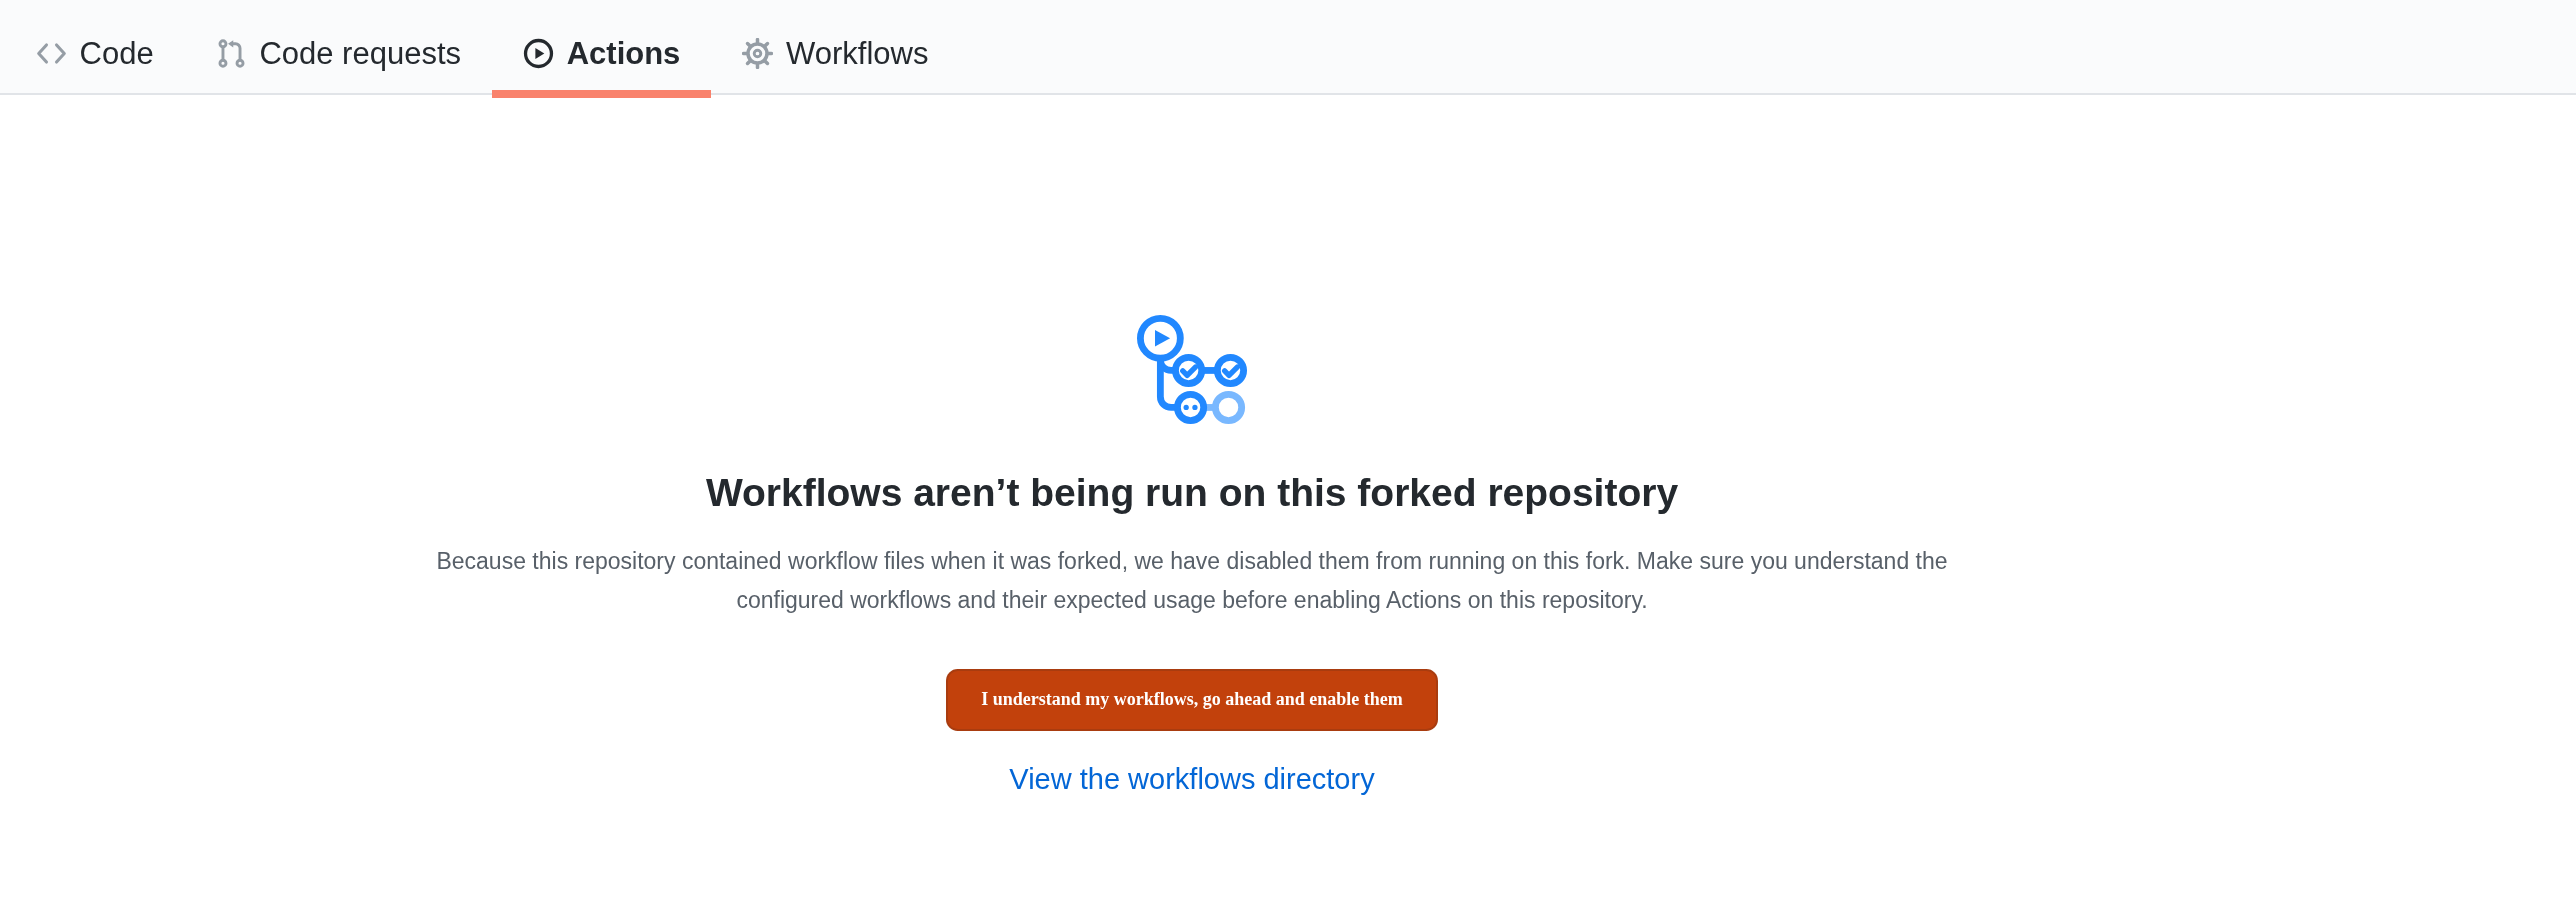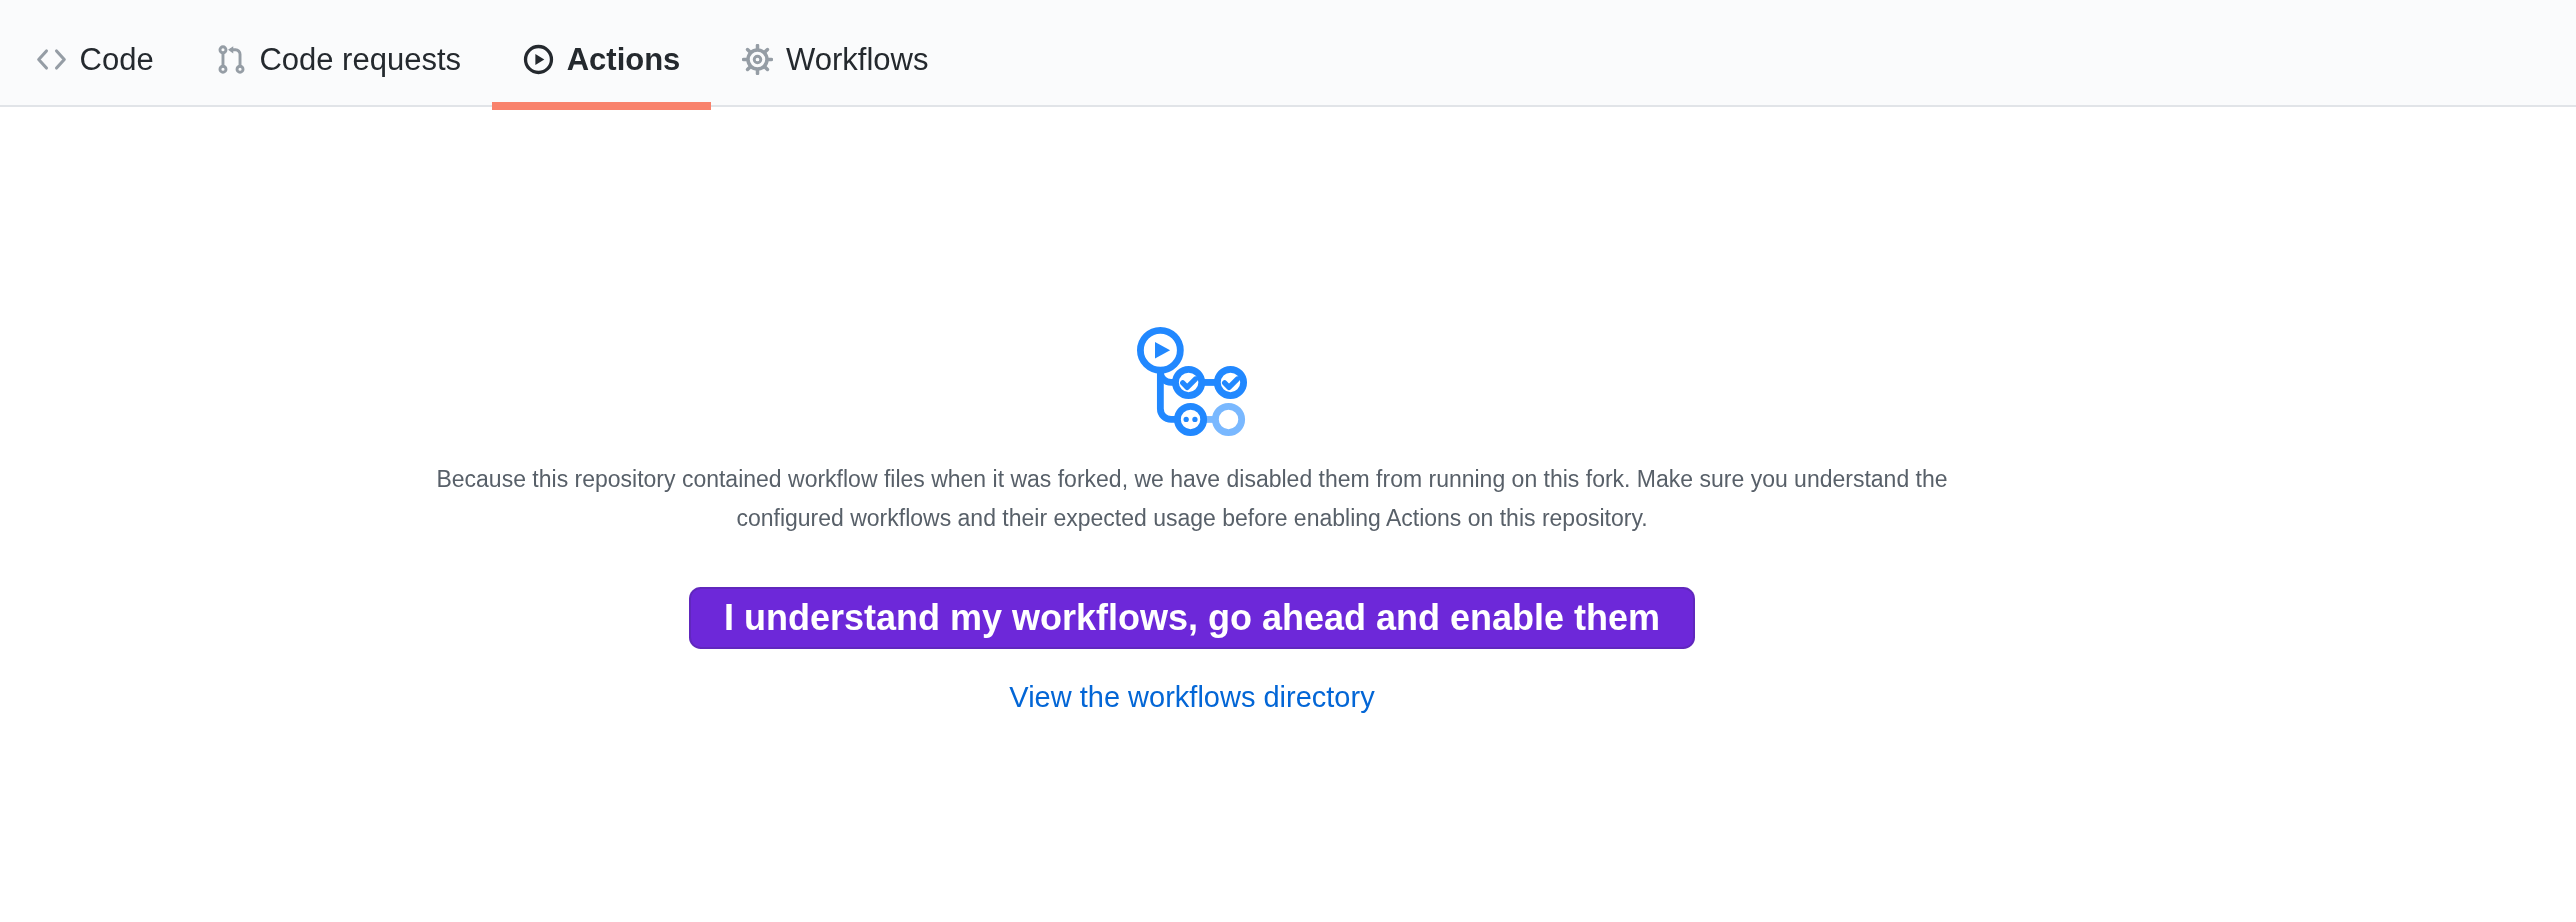--- a/index.html
+++ b/index.html
@@ -6,21 +6,21 @@
   html, body {
     width: 2576px; height: 923px;
     background: #ffffff;
     font-family: "Liberation Sans", "DejaVu Sans", sans-serif;
     color: #24292e;
     overflow: hidden;
   }
 
   
   .tabbar {
-    height: 107px;
+    height: 95px;
     background: #fafbfc;
     border-bottom: 2px solid #e1e4e8;
     display: flex;
     align-items: stretch;
     padding-left: 4.9px;
     padding-top: 13.7px;
   }
   .tab {
     display: flex;
     align-items: center;
@@ -68,26 +68,26 @@
     margin: 23.5px auto 0;
     max-width: 1622px;
     font-size: 23px;
     line-height: 39px;
     color: #586069;
   }
   .btn-primary {
     display: inline-block;
     margin-top: 49px;
     padding: 9.8px 33px;
-    font-family: Liberation Sans, sans-serif;
-    font-size: 36px;
+    font-family: Liberation Serif, serif;
+    font-size: 18px;
     line-height: 39px;
     font-weight: 700;
     color: #ffffff;
-    background: #6d28d9;
+    background: #c2410c;
     border: 2px solid rgba(27,31,35,0.15);
     border-radius: 11.7px;
     cursor: pointer;
   }
   .dir-link-row { margin-top: 29px; }
   .dir-link {
     font-size: 29px;
     line-height: 39px;
     color: #0366d6;
     text-decoration: none;
@@ -171,20 +171,21 @@
     <circle cx="96" cy="59" r="13.5" stroke="#2188ff" stroke-width="7"></circle>
     <path d="M90 59.5 L94.5 64 L103 55.5" stroke="#2188ff" stroke-width="5.5" stroke-linecap="round" stroke-linejoin="round"></path>
 
     <circle cx="55" cy="97" r="13.5" stroke="#2188ff" stroke-width="7"></circle>
     <circle cx="50.5" cy="97" r="2.7" fill="#2188ff"></circle>
     <circle cx="59.5" cy="97" r="2.7" fill="#2188ff"></circle>
 
     <circle cx="94" cy="97" r="13.5" stroke="#79b8ff" stroke-width="7"></circle>
   </svg>
 
+  <h3 class="bs-title">Workflows aren’t being run on this forked repository</h3>
 
   <p class="bs-desc">Because this repository contained workflow files when it was forked, we have disabled them from running on this fork. Make sure you understand the configured workflows and their expected usage before enabling Actions on this repository.</p>
 
   <div>
     <button class="btn-primary">I understand my workflows, go ahead and enable them</button>
   </div>
 
   <div class="dir-link-row">
     <a class="dir-link">View the workflows directory</a>
   </div>

